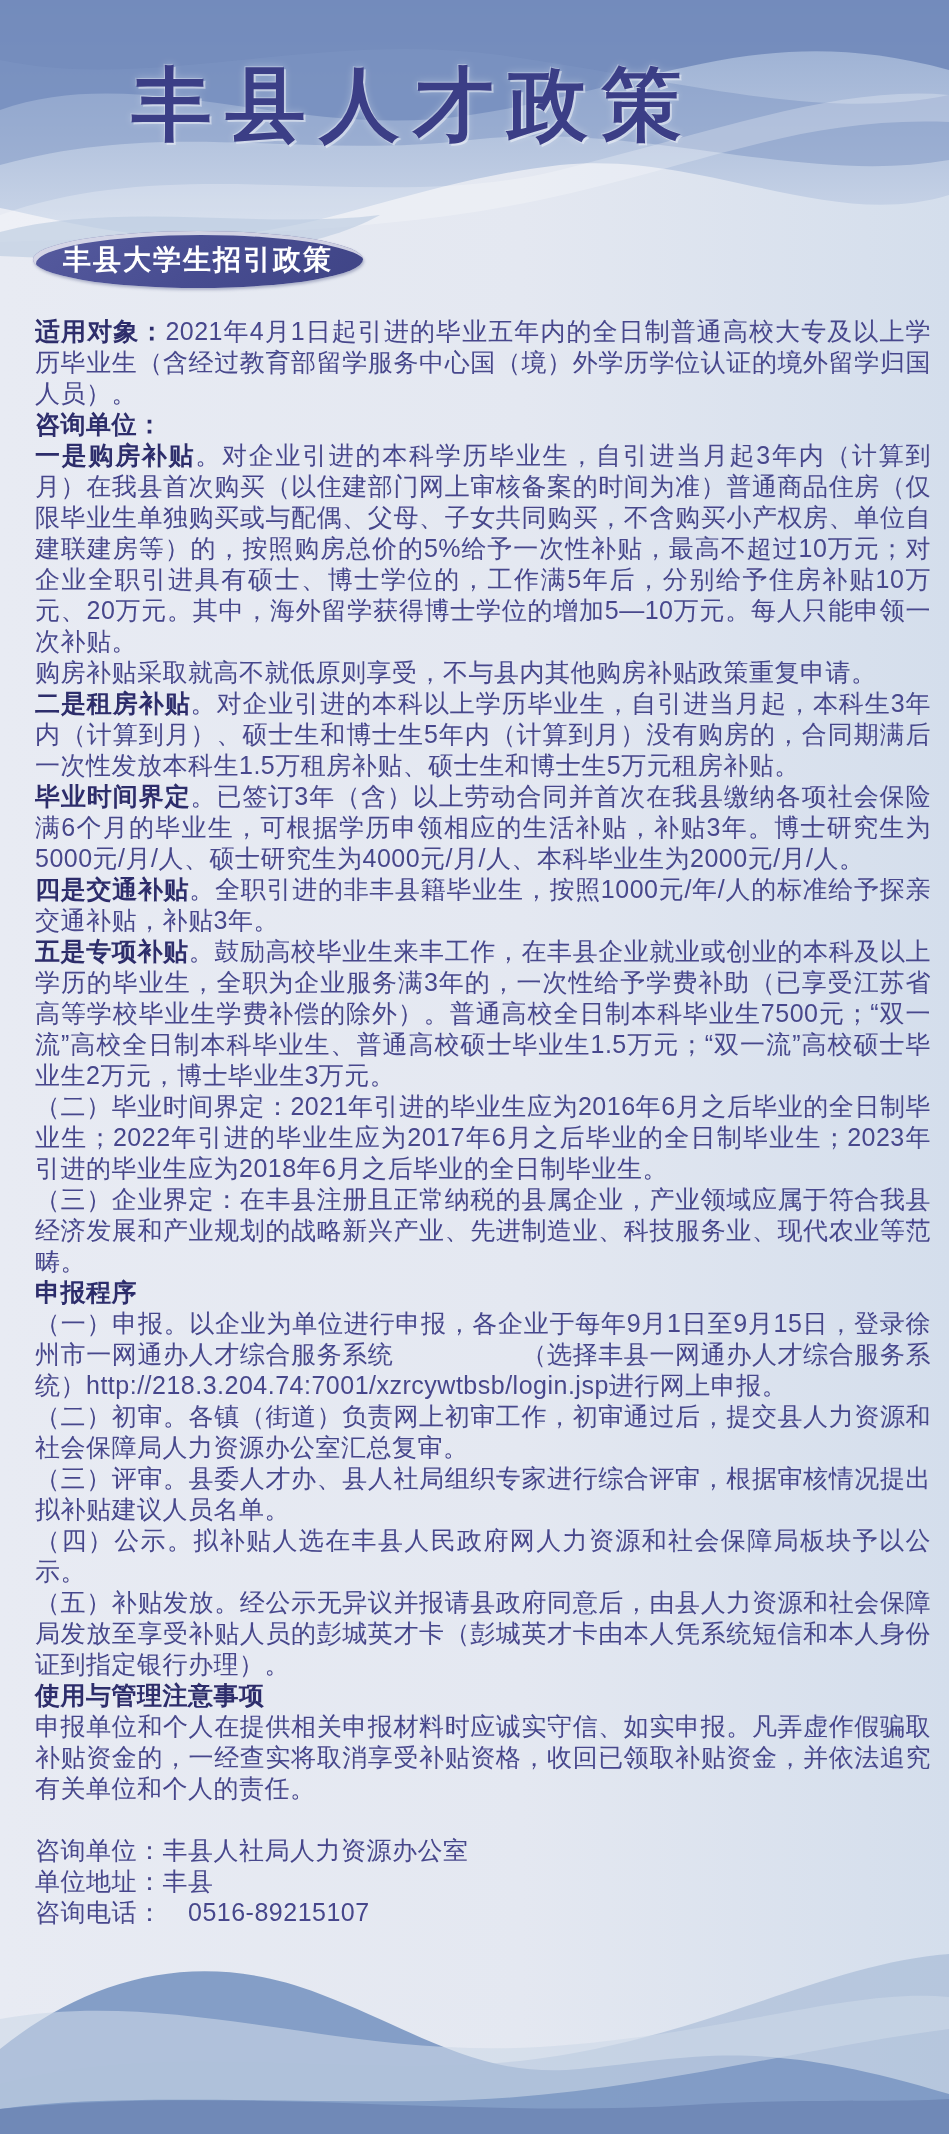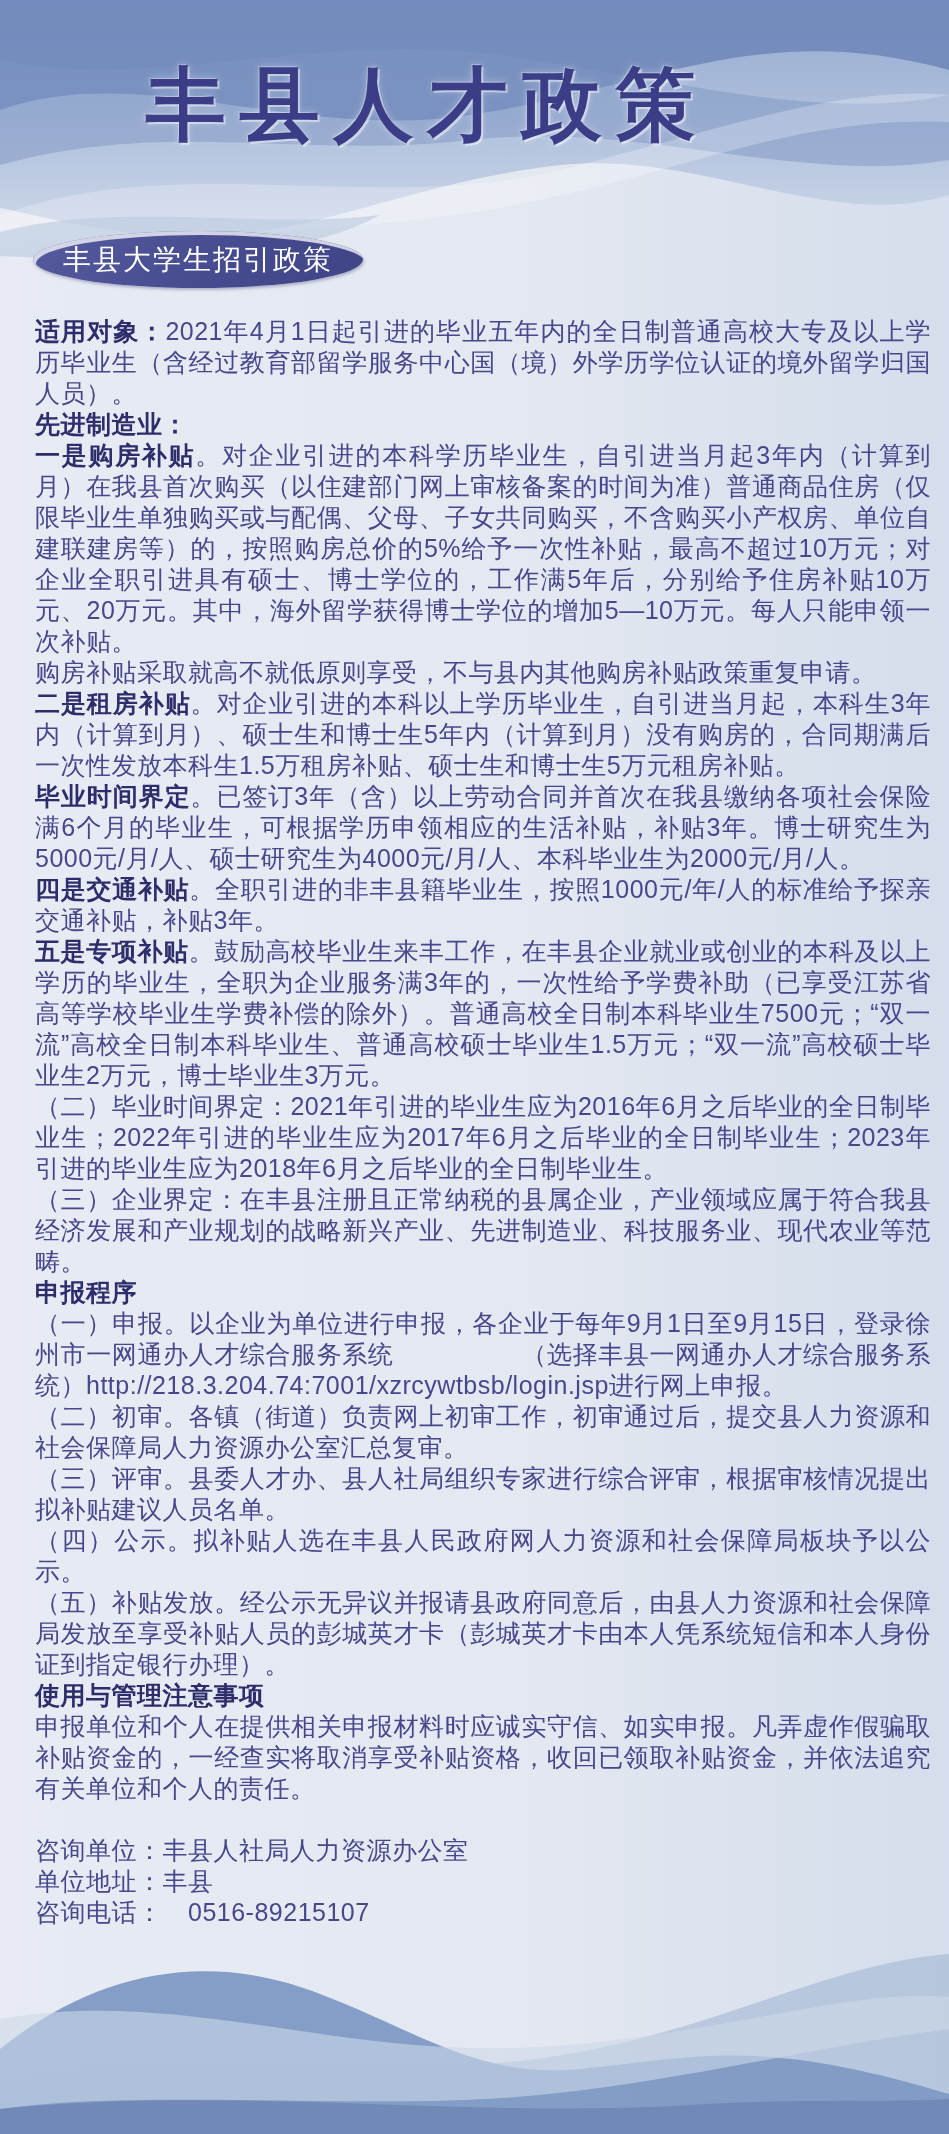--- a/index.html
+++ b/index.html
@@ -11,39 +11,39 @@
     position:relative;
     width:949px;height:2134px;
     margin:0 auto;
     overflow:hidden;
     background:linear-gradient(90deg,#e8ebf3 0%,#e4e8f1 55%,#d4deec 100%);
   }
   .waves{position:absolute;left:0;display:block;pointer-events:none;}
   .waves-top{top:0;}
   .waves-bottom{bottom:0;}
   .poster-title{
-    position:absolute;top:52px;left:16px;width:823px;
+    position:absolute;top:52px;left:2px;width:823px;
     text-align:center;
     font-size:80px;font-weight:bold;
     letter-spacing:14px;
     color:#3b3e86;
     text-shadow:2px 2px 0 rgba(255,255,255,.45),-1px -1px 0 rgba(255,255,255,.30),0 0 8px rgba(255,255,255,.35);
     white-space:nowrap;
   }
   .badge{
     position:absolute;top:231px;left:33px;
     width:330px;height:57px;
     background:linear-gradient(135deg,#565b9f 0%,#474c90 55%,#3f4486 100%);
     border-radius:50%;
     box-shadow:inset 3px 4px 0 rgba(255,255,255,.75),1px 2px 3px rgba(60,70,120,.35);
     display:flex;align-items:center;justify-content:center;
   }
   .badge-label{
     color:#ffffff;
-    font-size:28px;font-weight:normal;
+    font-size:28px;font-weight:bold;
     letter-spacing:2px;
     white-space:nowrap;
   }
   .policy-body{
     position:absolute;top:316px;left:35px;width:896px;
     font-size:25px;line-height:31px;
     letter-spacing:.5px;
     color:#47478c;
     text-align:justify;
   }
@@ -80,21 +80,21 @@
 
   <div class="poster-title">丰县人才政策</div>
 
   <div class="badge">
     <span class="badge-label">丰县大学生招引政策</span>
   </div>
 
   <div class="policy-body">
     <div id="paragraphs">
         <p class="para"><b class="lead">适用对象：</b><span>2021年4月1日起引进的毕业五年内的全日制普通高校大专及以上学历毕业生（含经过教育部留学服务中心国（境）外学历学位认证的境外留学归国人员）。</span></p>
-        <p class="para"><b class="lead">先进制造业：</b></p>
+        <p class="para"><b class="lead">咨询单位：</b></p>
         <p class="para"><b class="lead">一是购房补贴</b><span>。对企业引进的本科学历毕业生，自引进当月起3年内（计算到月）在我县首次购买（以住建部门网上审核备案的时间为准）普通商品住房（仅限毕业生单独购买或与配偶、父母、子女共同购买，不含购买小产权房、单位自建联建房等）的，按照购房总价的5%给予一次性补贴，最高不超过10万元；对企业全职引进具有硕士、博士学位的，工作满5年后，分别给予住房补贴10万元、20万元。其中，海外留学获得博士学位的增加5—10万元。每人只能申领一次补贴。</span></p>
         <p class="para"><span>购房补贴采取就高不就低原则享受，不与县内其他购房补贴政策重复申请。</span></p>
         <p class="para"><b class="lead">二是租房补贴</b><span>。对企业引进的本科以上学历毕业生，自引进当月起，本科生3年内（计算到月）、硕士生和博士生5年内（计算到月）没有购房的，合同期满后一次性发放本科生1.5万租房补贴、硕士生和博士生5万元租房补贴。</span></p>
         <p class="para"><b class="lead">毕业时间界定</b><span>。已签订3年（含）以上劳动合同并首次在我县缴纳各项社会保险满6个月的毕业生，可根据学历申领相应的生活补贴，补贴3年。博士研究生为5000元/月/人、硕士研究生为4000元/月/人、本科毕业生为2000元/月/人。</span></p>
         <p class="para"><b class="lead">四是交通补贴</b><span>。全职引进的非丰县籍毕业生，按照1000元/年/人的标准给予探亲交通补贴，补贴3年。</span></p>
         <p class="para"><b class="lead">五是专项补贴</b><span>。鼓励高校毕业生来丰工作，在丰县企业就业或创业的本科及以上学历的毕业生，全职为企业服务满3年的，一次性给予学费补助（已享受江苏省高等学校毕业生学费补偿的除外）。普通高校全日制本科毕业生7500元；“双一流”高校全日制本科毕业生、普通高校硕士毕业生1.5万元；“双一流”高校硕士毕业生2万元，博士毕业生3万元。</span></p>
         <p class="para"><span>（二）毕业时间界定：2021年引进的毕业生应为2016年6月之后毕业的全日制毕业生；2022年引进的毕业生应为2017年6月之后毕业的全日制毕业生；2023年引进的毕业生应为2018年6月之后毕业的全日制毕业生。</span></p>
         <p class="para"><span>（三）企业界定：在丰县注册且正常纳税的县属企业，产业领域应属于符合我县经济发展和产业规划的战略新兴产业、先进制造业、科技服务业、现代农业等范畴。</span></p>
         <p class="para"><b class="lead">申报程序</b></p>
         <p class="para"><span>（一）申报。以企业为单位进行申报，各企业于每年9月1日至9月15日，登录徐州市一网通办人才综合服务系统　　　　　（选择丰县一网通办人才综合服务系统）http://218.3.204.74:7001/xzrcywtbsb/login.jsp进行网上申报。</span></p>

